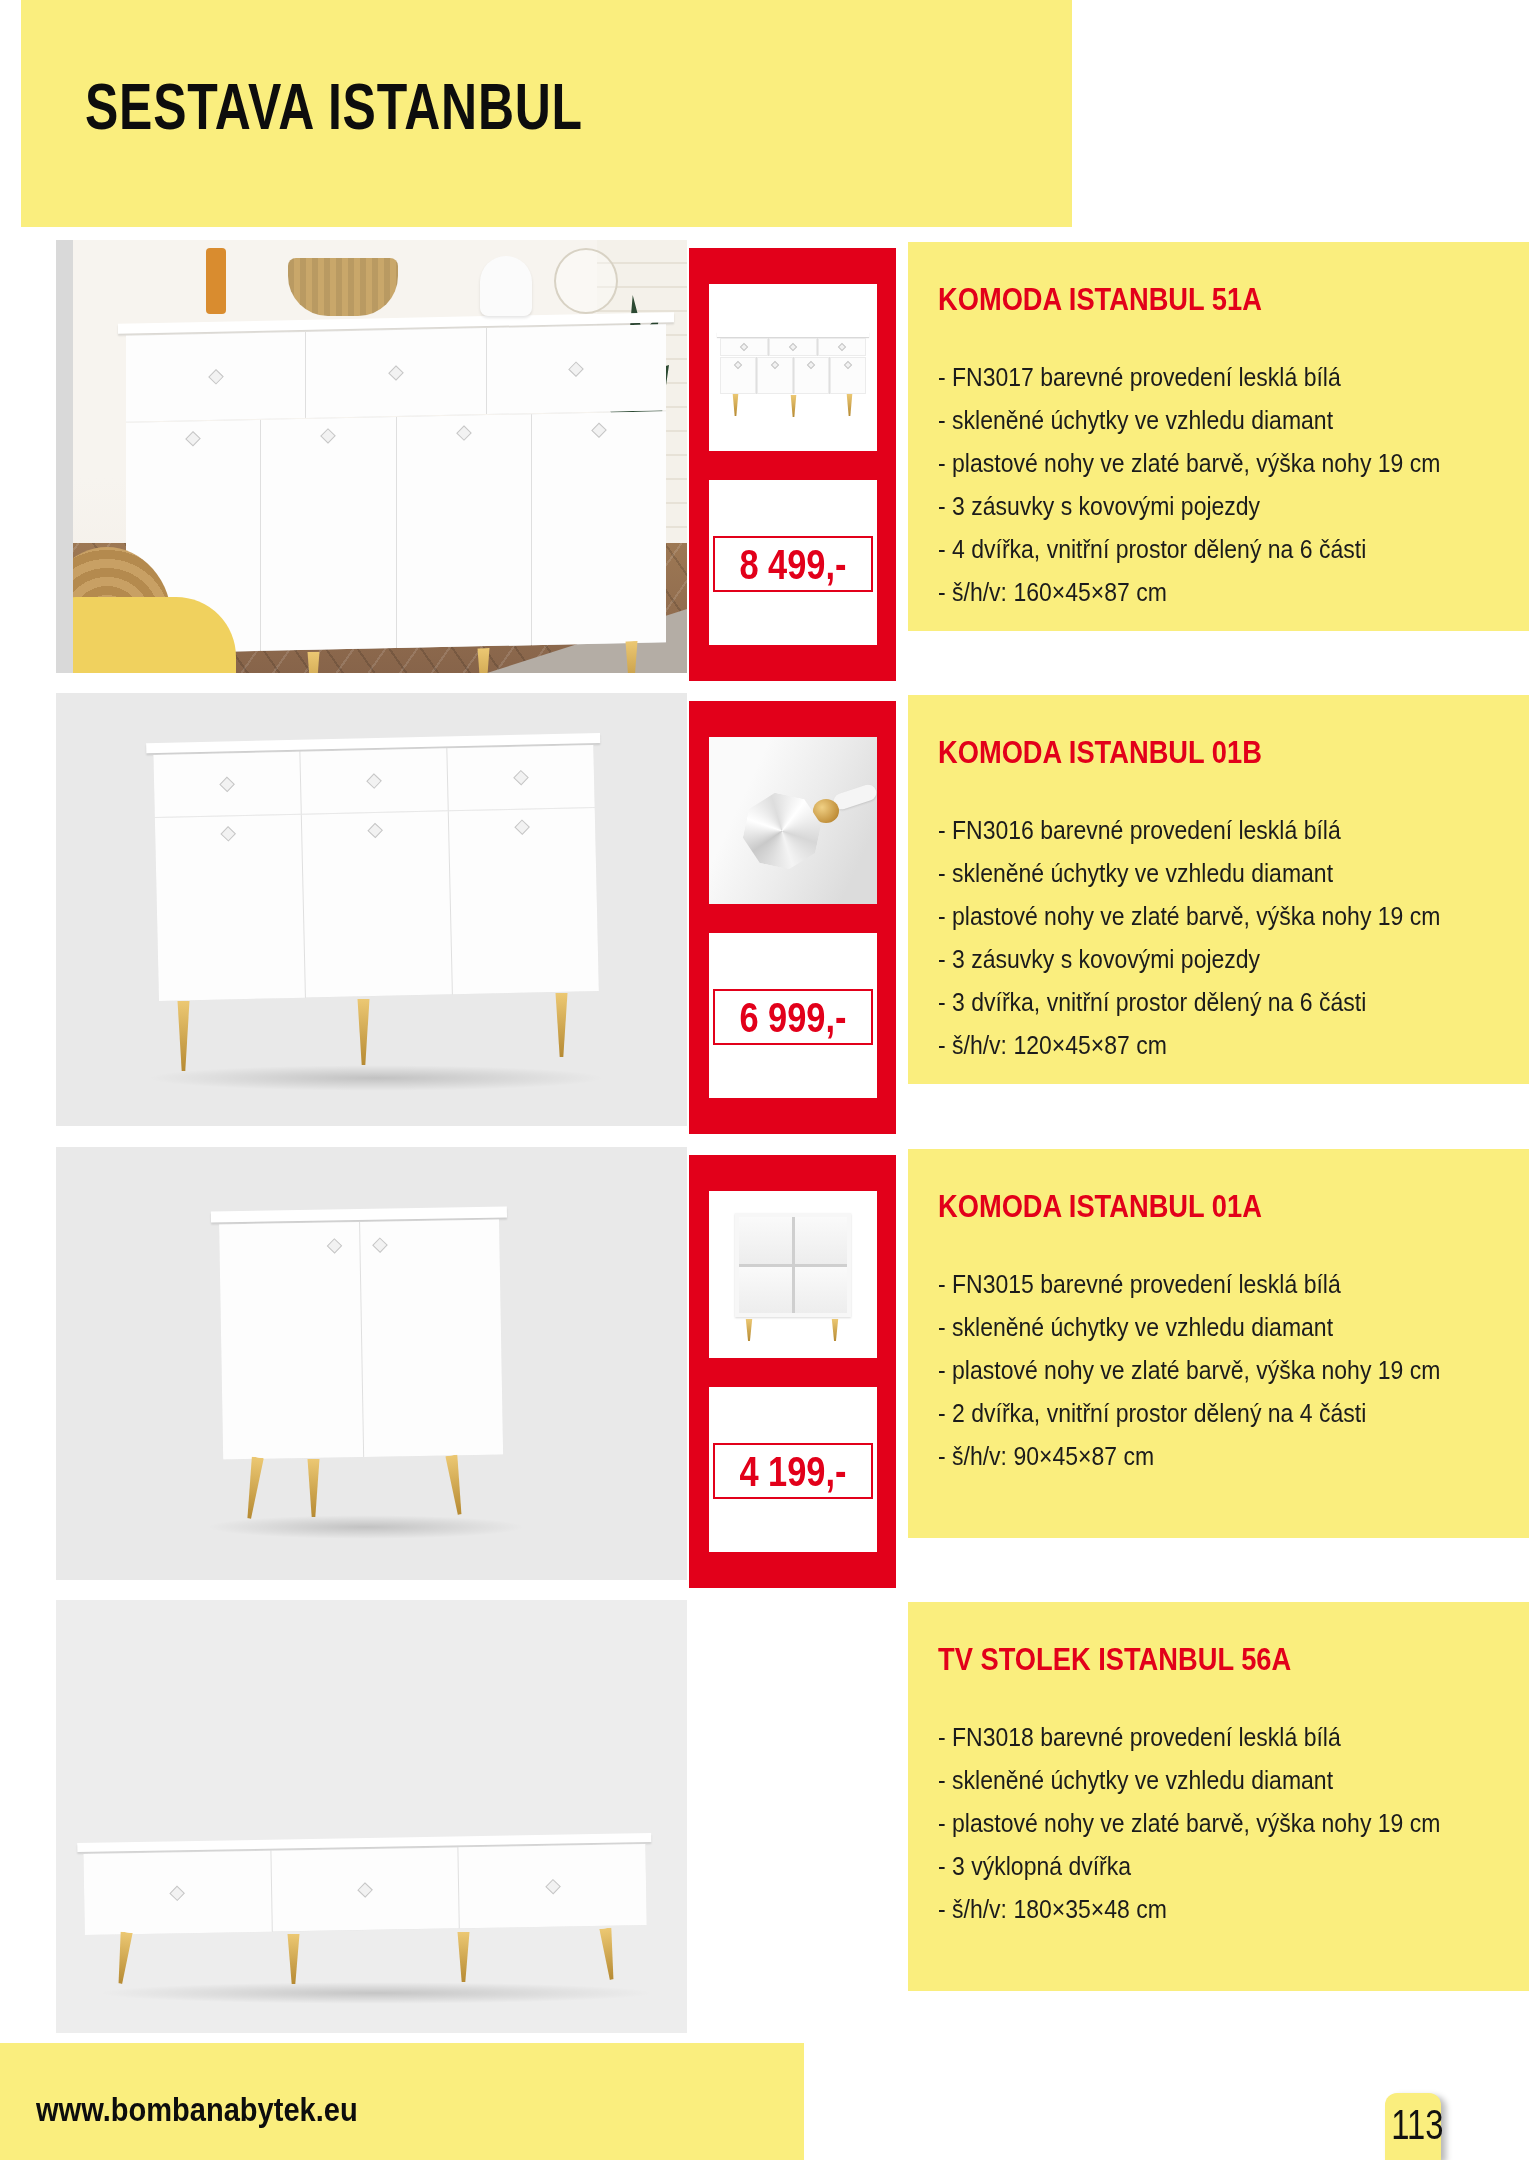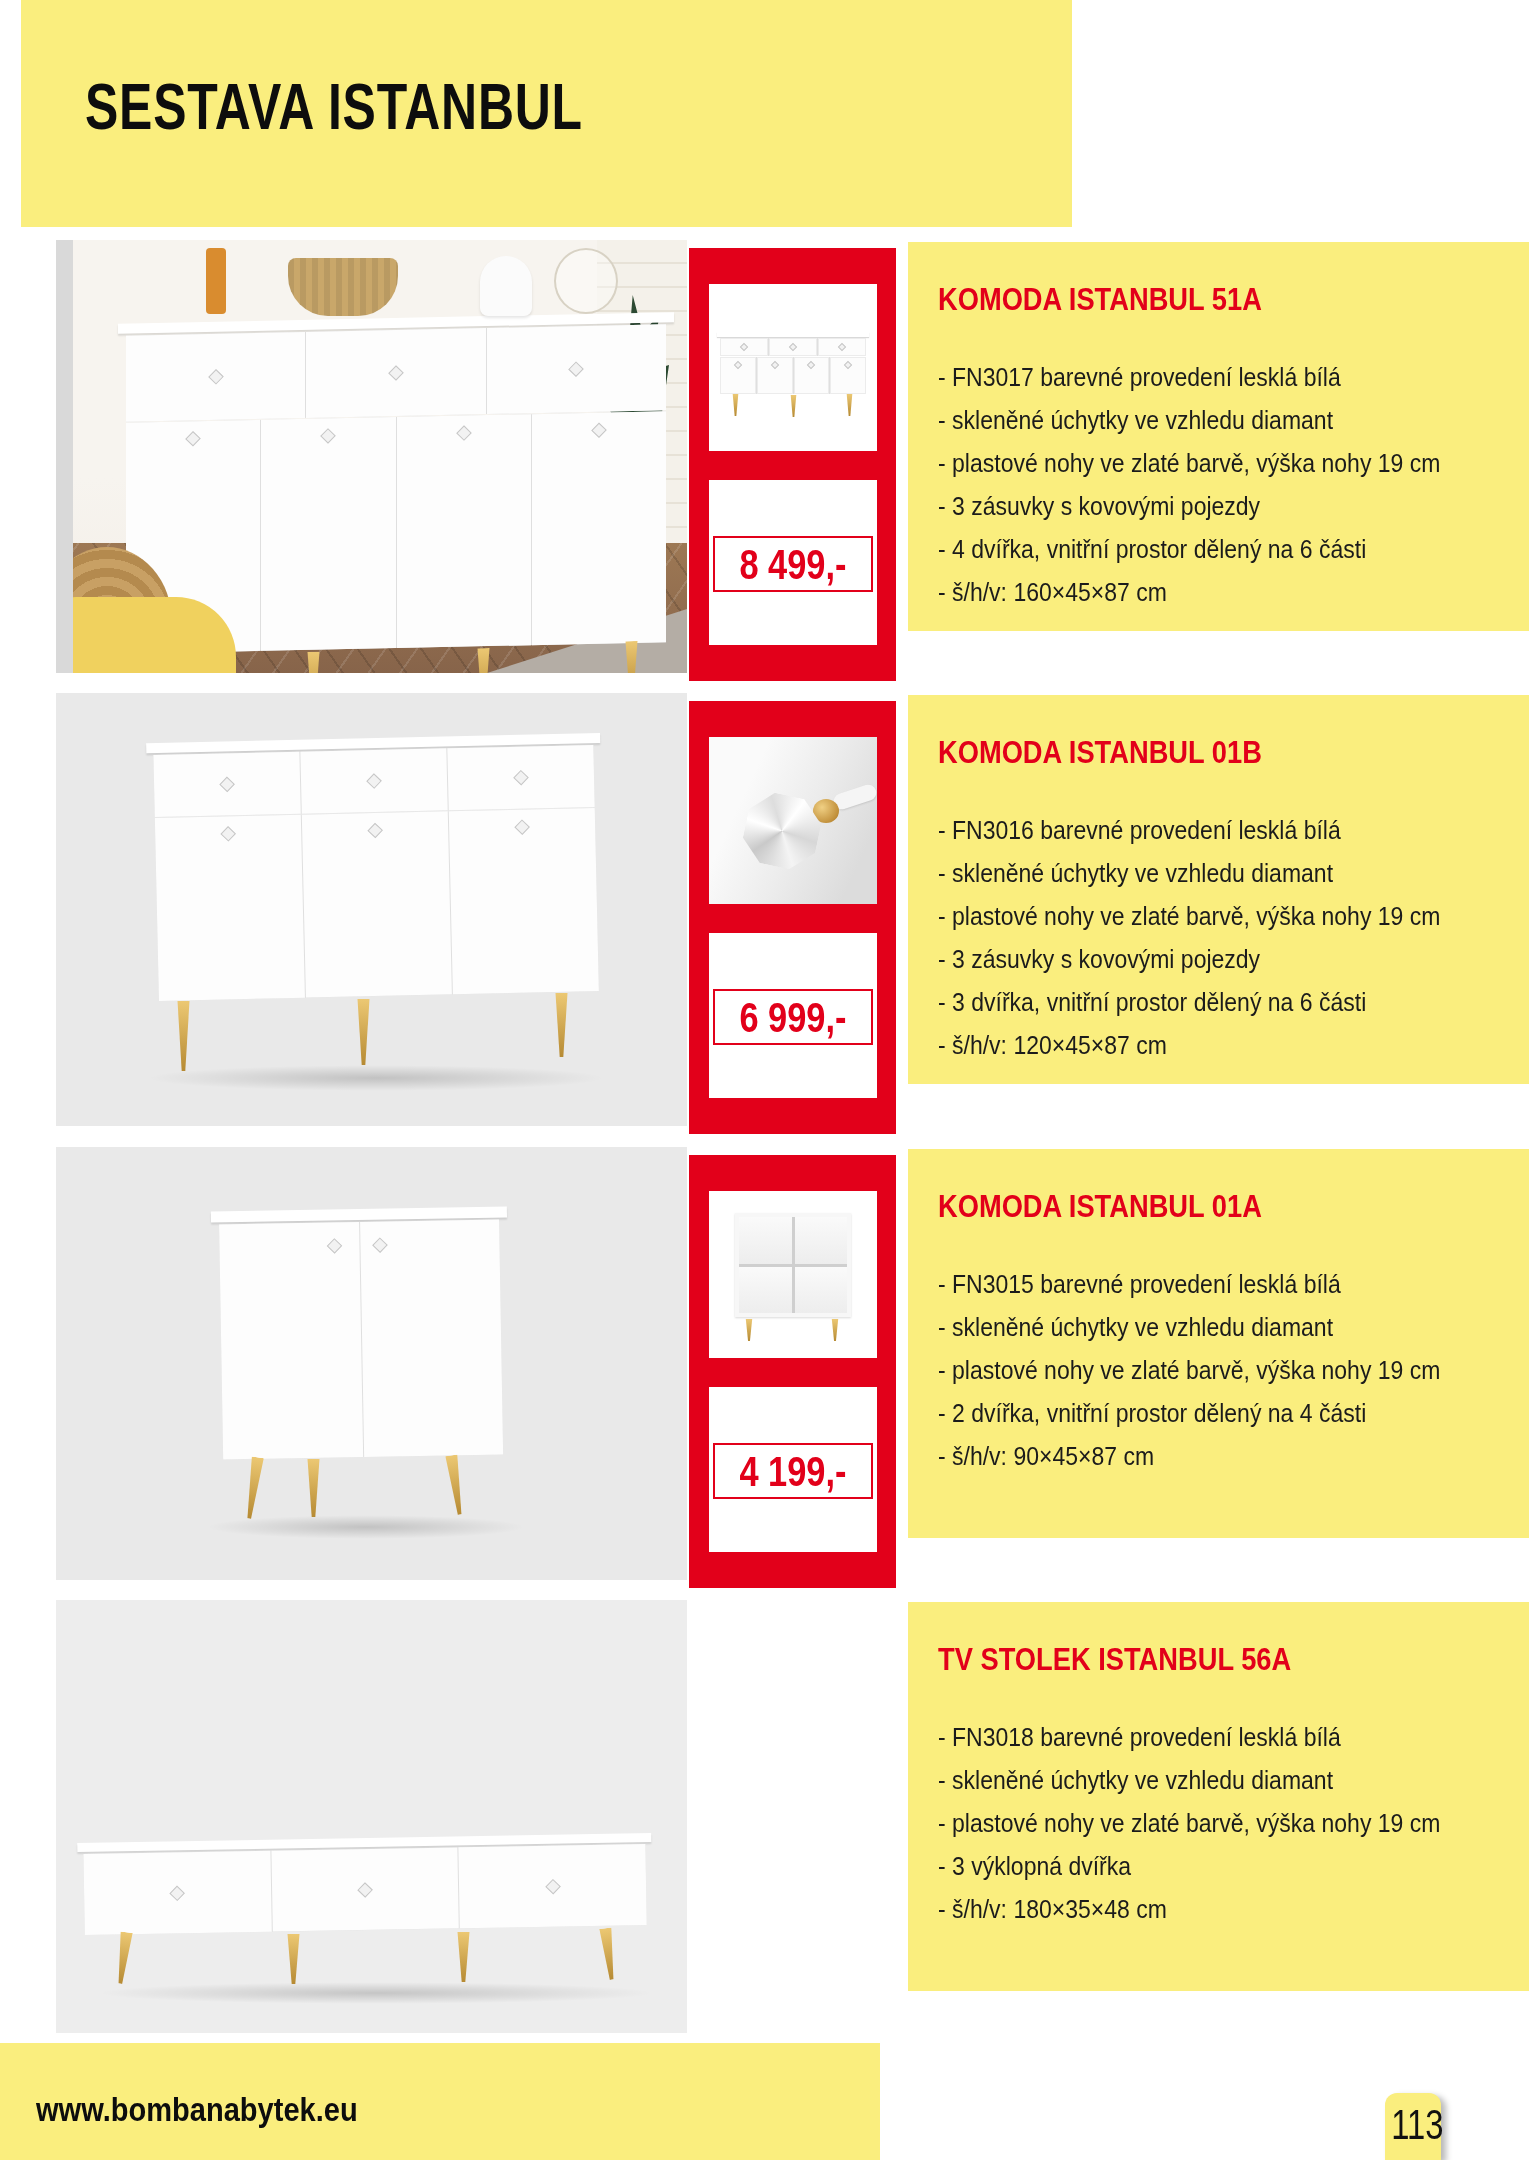--- a/index.html
+++ b/index.html
@@ -40,21 +40,21 @@
     position:absolute;left:30px;top:40px;margin:0;
     font-size:31px;font-weight:700;color:var(--red);white-space:nowrap;
     transform:scaleX(.88);transform-origin:left top;
   }
   .specs{position:absolute;left:30px;top:114px;}
   .spec{
     font-size:25px;line-height:43px;color:var(--ink);white-space:nowrap;
     transform:scaleX(.92);transform-origin:left center;
   }
   
-  .footer{position:absolute;left:0;top:2043px;width:880px;height:117px;background:var(--yellow);}
+  .footer{position:absolute;left:0;top:2043px;width:804px;height:117px;background:var(--yellow);}
   .footer-url{
     position:absolute;left:36px;top:48px;margin:0;
     font-size:33px;font-weight:700;color:#0d0d0d;white-space:nowrap;
     transform:scaleX(.88);transform-origin:left top;
   }
   .pagetab{
     position:absolute;left:1385px;top:2093px;width:56px;height:67px;
     background:var(--yellow);border-radius:12px 12px 0 0;
     box-shadow:5px 3px 6px rgba(0,0,0,.28);
   }

